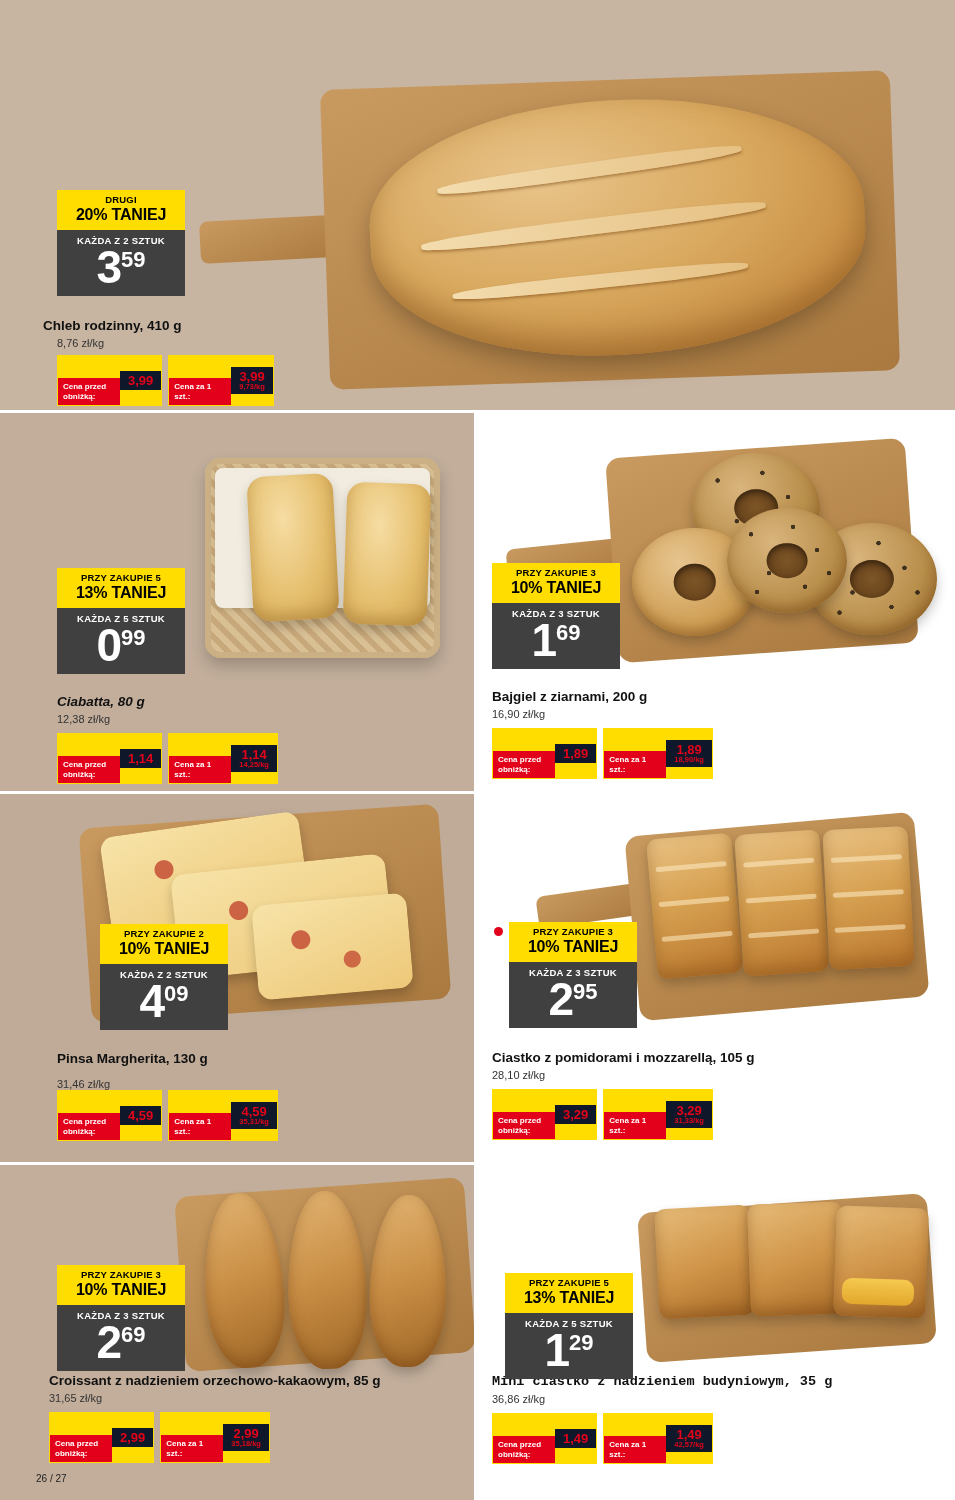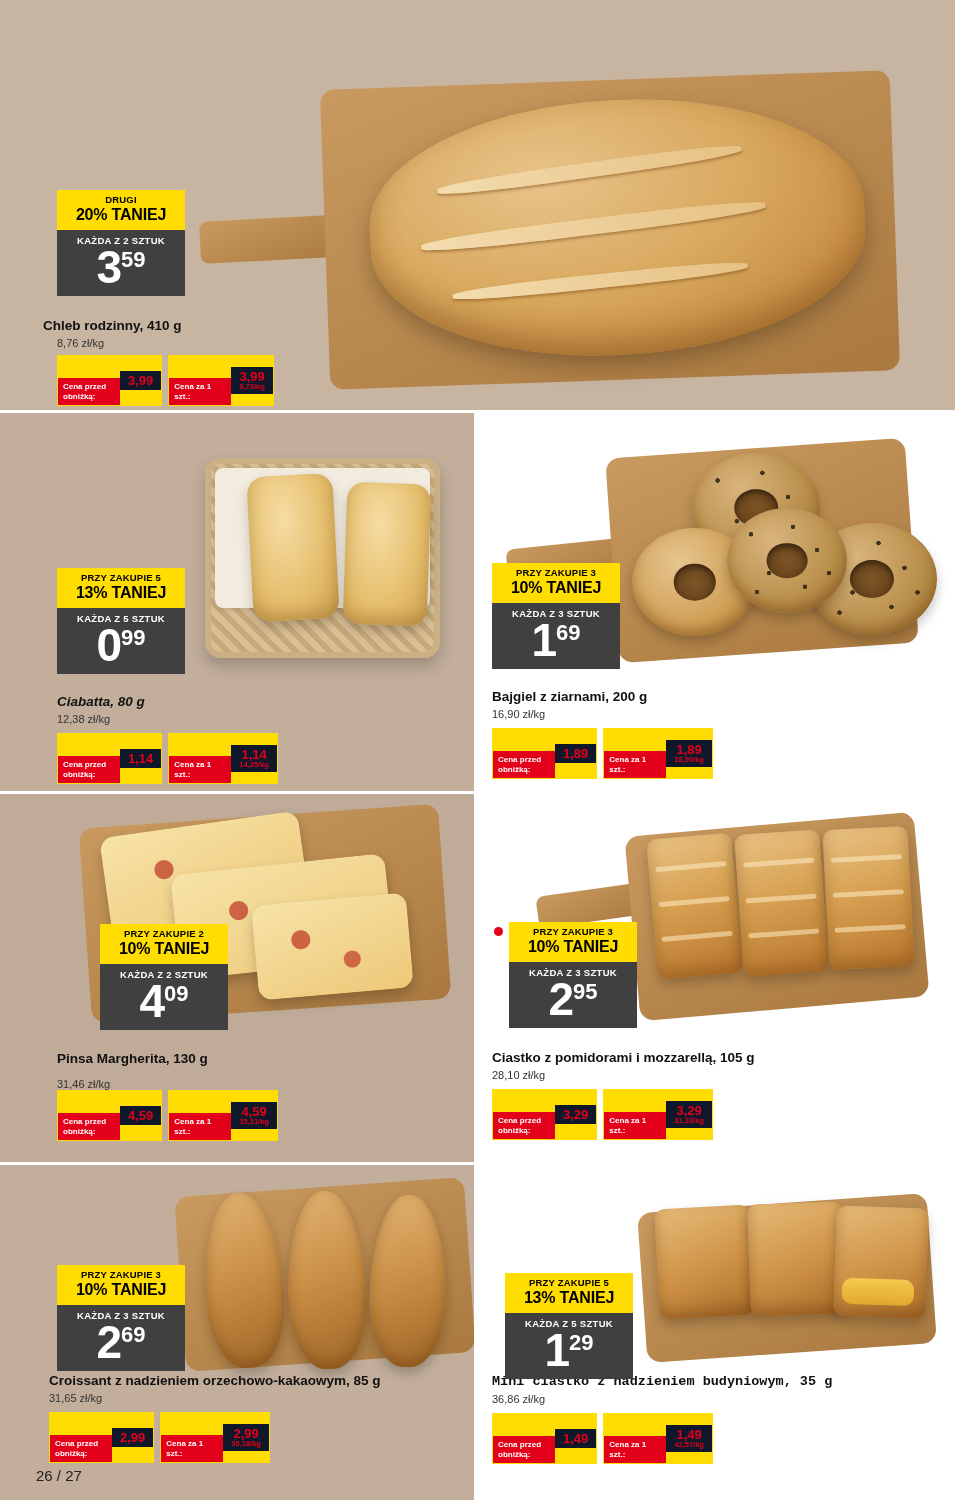--- a/index.html
+++ b/index.html
@@ -181,21 +181,21 @@
     margin-top: 22px;
   }
   .cmp .val {
     background: #0f172a; color: #e2001a; font-weight: bold; font-size: 13px;
     padding: 3px 8px; display: flex; flex-direction: column; align-items: center;
     justify-content: center; line-height: 13px;
   }
   .cmp .val .sub { font-size: 7.5px; font-weight: bold; color: #e2001a; line-height: 8px; }
 
   
-  .pagenum { position: absolute; left: 36px; bottom: 16px; font-size: 15px; color: #222; }
+  .pagenum { position: absolute; left: 36px; bottom: 16px; font-size: 10px; color: #222; }
 </style>
 </head>
 <body>
 
 <div class="page">
 
   <div class="header-bar">
     <span class="h-days">CZWARTEK – SOBOTA</span>
     <span class="h-dates">5.02-7.02</span>
   </div>

